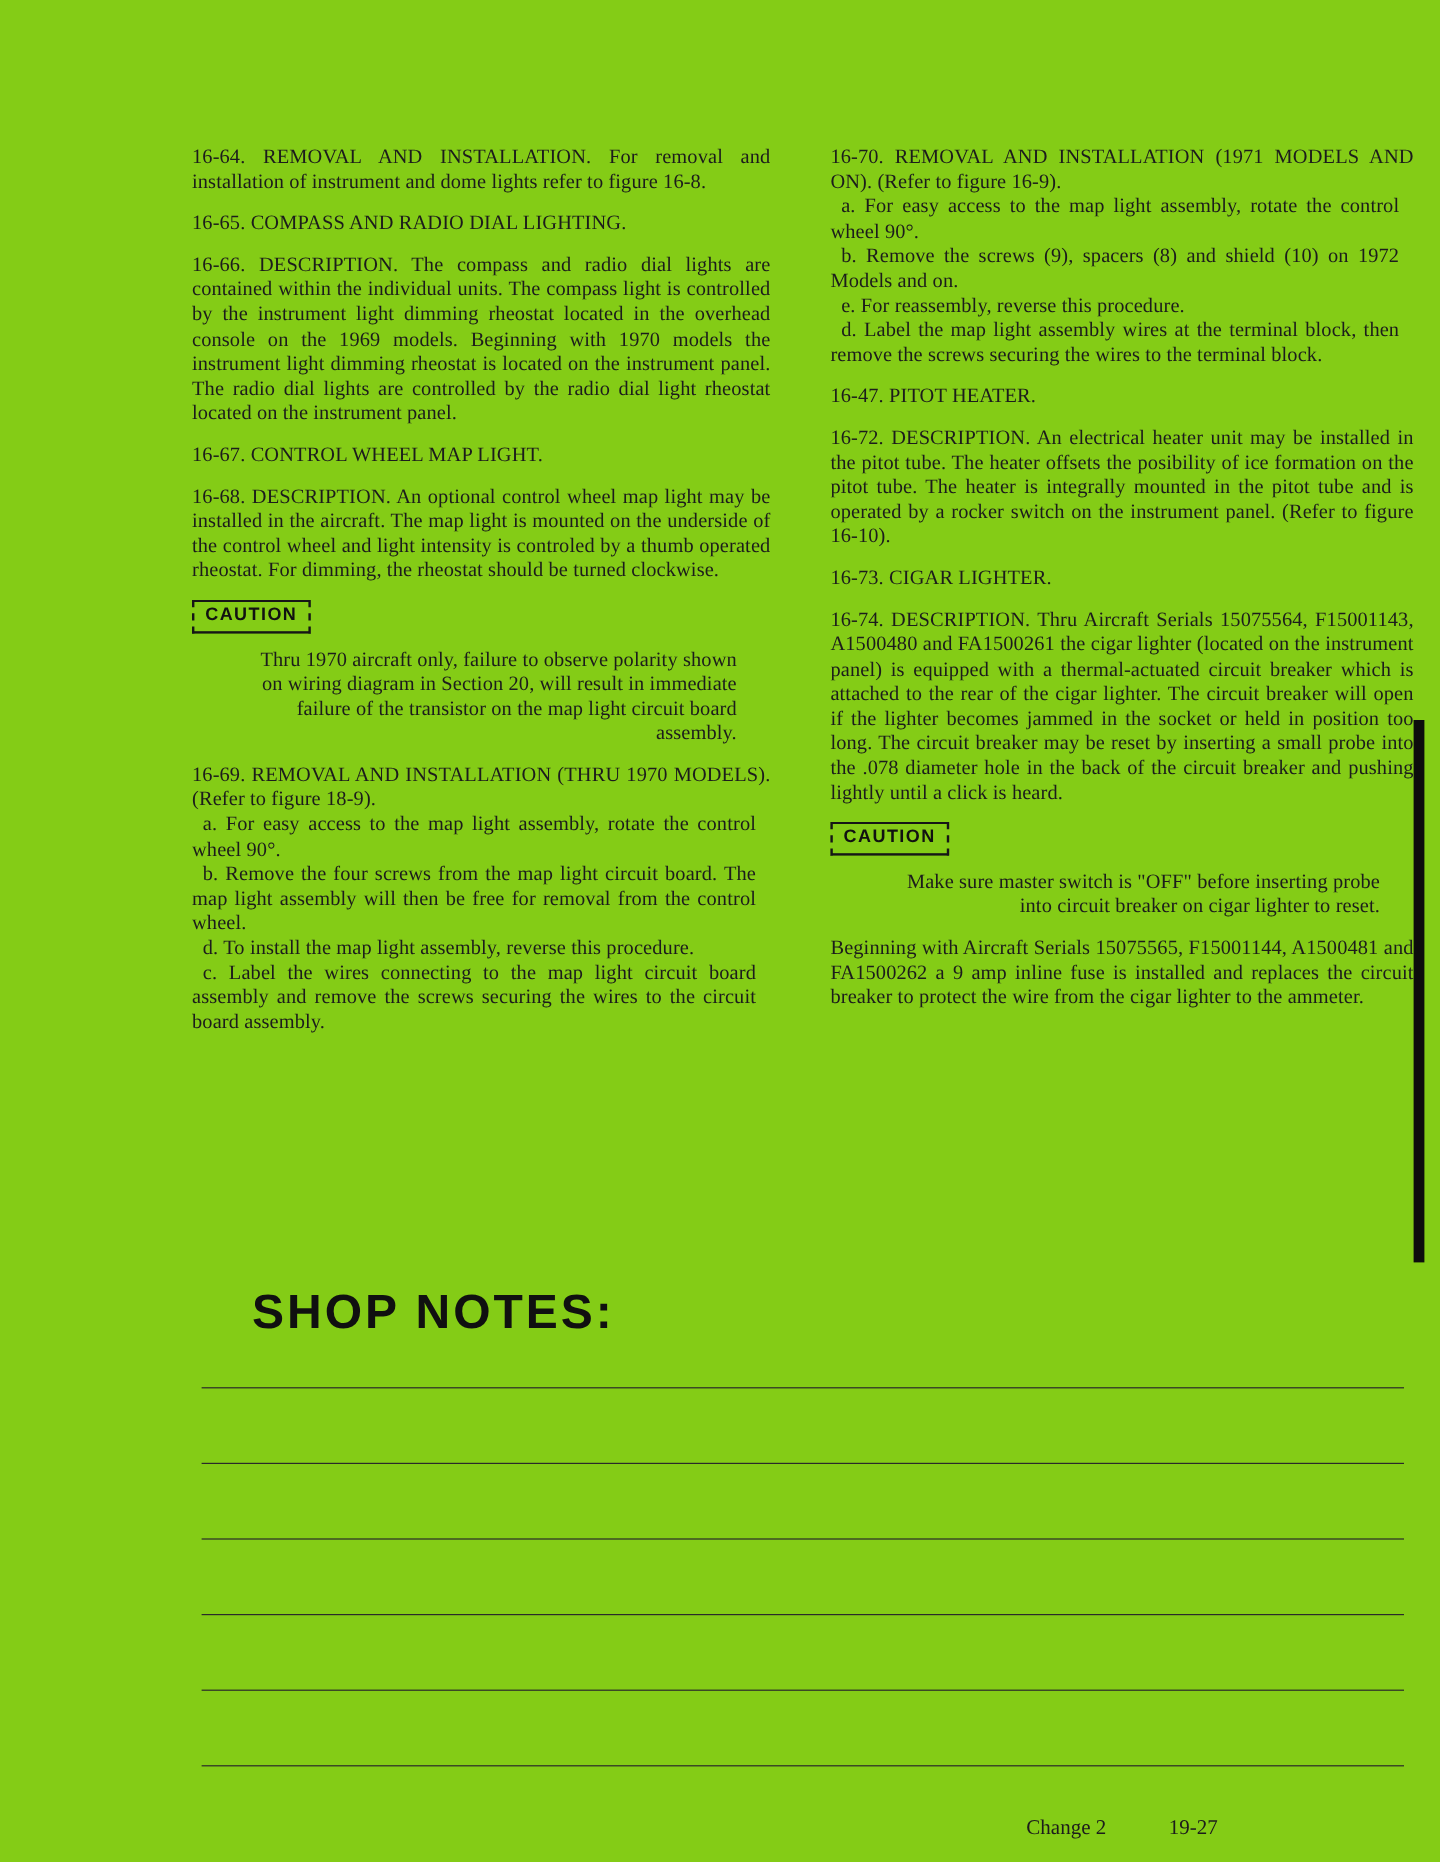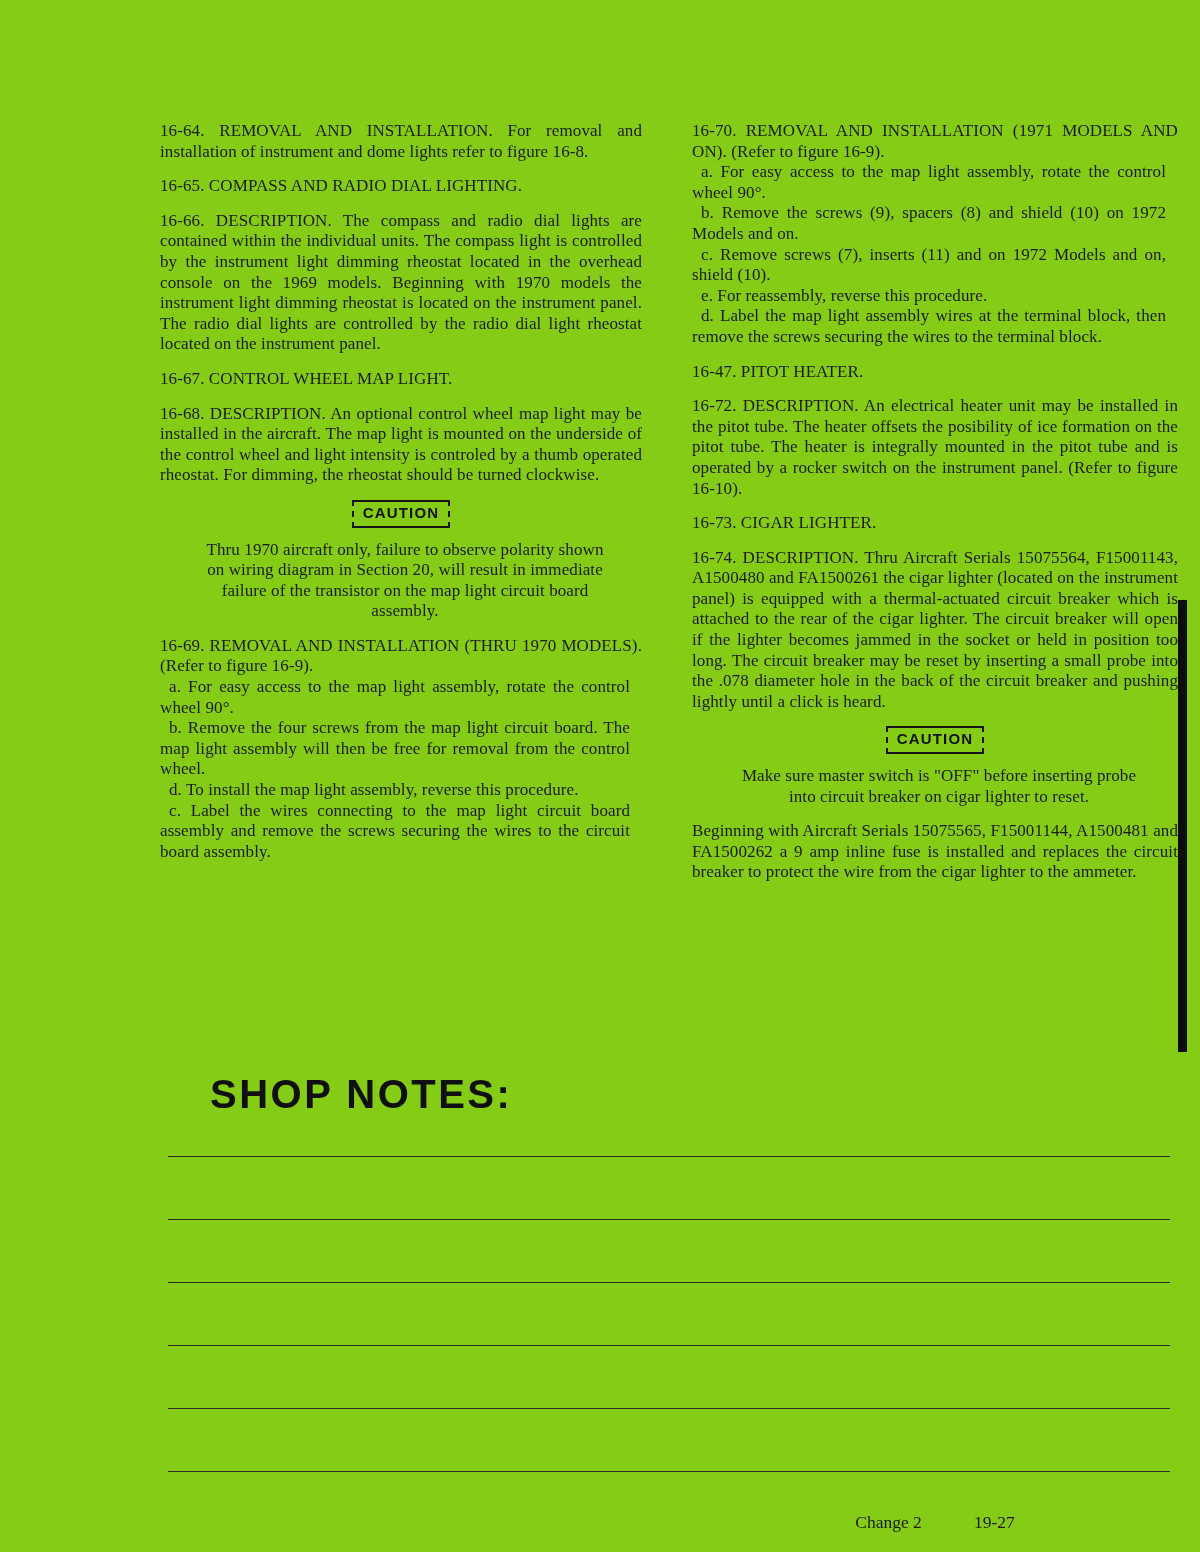--- a/index.html
+++ b/index.html
@@ -9,28 +9,28 @@
     font-family:"Liberation Serif", serif;
   }
   .col { position:absolute; top:121px; font-size:17px; line-height:20.6px;
          text-align:justify; letter-spacing:0.1px; }
   .col-left  { left:160px; width:482px; }
   .col-right { left:692px; width:486px; }
   .col p { margin:0 0 14px 0; }
   .col p.head2 { margin-bottom:0; }
   .steps { margin:0 12px 14px 0; }
   .steps p { margin:0; text-indent:9px; }
-  .caution-wrap { display:flex; justify-content:center; margin:4px 0 12px 0; }
+  .caution-wrap { display:flex; margin:4px 0 12px 0; }
   .caution-box {
     font-family:"Liberation Sans", sans-serif; font-weight:700; font-size:15px;
     letter-spacing:1.2px; padding:1px 9px 2px 9px; color:#111;
     border-top:2px solid #161616; border-bottom:2px solid #161616;
     border-left:2px dashed #161616; border-right:2px dashed #161616;
   }
-  .caution-text { margin:0 28px 14px 36px !important; text-align:center; }
+  .caution-text { margin:0 28px 14px 36px !important; text-align:right; }
   .shop-notes {
     position:absolute; left:178px; top:1072px;
     font-family:"Liberation Sans", sans-serif; font-weight:700;
     font-size:40px; letter-spacing:2.5px; color:#101010;margin-left:32px;
   }
   .rules { position:absolute; left:168px; top:1156px; width:1002px; }
   .rule-line { border-top:1.8px solid #2a2a2a; margin-bottom:62px; height:0; }
   .change-bar { position:absolute; left:1178px; top:600px; width:9px; height:452px; background:#0d0d0d; }
   .footer {
     position:absolute; top:1512px; left:692px; width:486px;
@@ -47,35 +47,34 @@
     <p>16-65.  COMPASS AND RADIO DIAL LIGHTING.</p>
     <p>16-66.  DESCRIPTION.  The compass and radio dial lights are contained within the individual units.  The compass light is controlled by the instrument light dimming rheostat located in the overhead console on the 1969 models.  Beginning with 1970 models the instrument light dimming rheostat is located on the instrument panel.  The radio dial lights are controlled by the radio dial light rheostat located on the instrument panel.</p>
     <p>16-67.  CONTROL WHEEL MAP LIGHT.</p>
     <p>16-68.  DESCRIPTION.  An optional control wheel map light may be installed in the aircraft.  The map light is mounted on the underside of the control wheel and light intensity is controled by a thumb operated rheostat.  For dimming, the rheostat should be turned clockwise.</p>
 
     <div class="caution-wrap">
       <span class="caution-box">CAUTION</span>
     </div>
     <p class="caution-text">Thru 1970 aircraft only, failure to observe polarity shown on wiring diagram in Section 20, will result in immediate failure of the transistor on the map light circuit board assembly.</p>
 
-    <p class="head2">16-69.  REMOVAL AND INSTALLATION (THRU 1970 MODELS).  (Refer to figure 16-9).</p>
+    <p class="head2">16-69.  REMOVAL AND INSTALLATION (THRU 1970 MODELS).  (Refer to figure 18-9).</p>
     <div class="steps">
       <p>a.  For easy access to the map light assembly, rotate the control wheel 90°.</p>
       <p>b.  Remove the four screws from the map light circuit board.  The map light assembly will then be free for removal from the control wheel.</p>
       <p>d.  To install the map light assembly, reverse this procedure.</p>
       <p>c.  Label the wires connecting to the map light circuit board assembly and remove the screws securing the wires to the circuit board assembly.</p>
     </div>
   </div>
 
   <div class="col col-right">
     <p class="head2">16-70.  REMOVAL AND INSTALLATION (1971 MODELS AND ON).  (Refer to figure 16-9).</p>
     <div class="steps">
       <p>a.  For easy access to the map light assembly, rotate the control wheel 90°.</p>
       <p>b.  Remove the screws (9), spacers (8) and shield (10) on 1972 Models and on.</p>
-      <p>c.  Remove screws (7), inserts (11) and on 1972 Models and on, shield (10).</p>
       <p>e.  For reassembly, reverse this procedure.</p>
       <p>d.  Label the map light assembly wires at the terminal block, then remove the screws securing the wires to the terminal block.</p>
     </div>
 
     <p>16-47.  PITOT HEATER.</p>
     <p>16-72.  DESCRIPTION.  An electrical heater unit may be installed in the pitot tube.  The heater offsets the posibility of ice formation on the pitot tube.  The heater is integrally mounted in the pitot tube and is operated by a rocker switch on the instrument panel.  (Refer to figure 16-10).</p>
     <p>16-73.  CIGAR LIGHTER.</p>
     <p>16-74.  DESCRIPTION.  Thru Aircraft Serials 15075564, F15001143, A1500480 and FA1500261 the cigar lighter (located on the instrument panel) is equipped with a thermal-actuated circuit breaker which is attached to the rear of the cigar lighter.  The circuit breaker will open if the lighter becomes jammed in the socket or held in position too long.  The circuit breaker may be reset by inserting a small probe into the .078 diameter hole in the back of the circuit breaker and pushing lightly until a click is heard.</p>
 
     <div class="caution-wrap">

